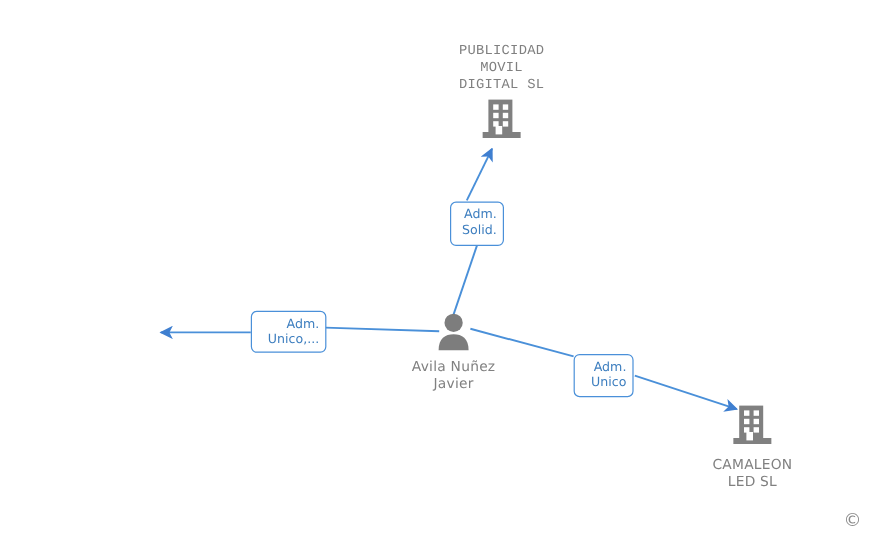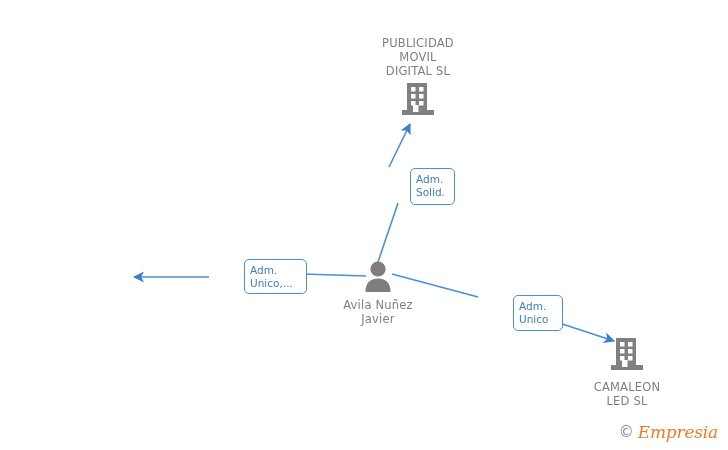--- a/index.html
+++ b/index.html
@@ -56,25 +56,24 @@
   
   .relbox {
     position: absolute;
     box-sizing: border-box;
     border: 1px solid #4a90d9;
     border-radius: 5px;
     background: #ffffff;
     color: #3d7ebf;
     font-size: 10.5px;
     line-height: 13px;
-    text-align: left;
+    text-align: right;
     padding: 4px 5px 5px 5px;
     white-space: pre-line;
     z-index: 5;
-    margin-left: 35px;
   }
 
   
   #watermark {
     position: absolute;
     right: 10px;
     bottom: 8px;
     display: flex;
     align-items: center;
     gap: 4px;
@@ -110,21 +109,21 @@
 
     <line x1="366" y1="276" x2="271" y2="273" stroke="#4a90d9" stroke-width="1.6"></line>
 
     <line x1="209" y1="277" x2="134" y2="277" stroke="#4a90d9" stroke-width="1.6" marker-end="url(#arrowhead)"></line>
 
     <line x1="392" y1="274" x2="478" y2="297" stroke="#4a90d9" stroke-width="1.6"></line>
 
     <line x1="529" y1="313" x2="614" y2="341" stroke="#4a90d9" stroke-width="1.6" marker-end="url(#arrowhead)"></line>
   </svg>
 
-  <div class="node company cap-top" style="left:338px; top:32px;">
+  <div class="node company cap-top" style="left:338px; top:32px;font-family:Liberation Mono, monospace;">
     <span class="caption gray">PUBLICIDAD
 MOVIL
 DIGITAL SL</span>
     <span class="glyph">
       <svg width="32" height="36" viewBox="0 0 32 36">
         <rect x="5" y="2" width="20" height="29" fill="#808080"></rect>
         <rect x="0" y="29" width="32" height="5" fill="#808080"></rect>
         <rect x="9" y="6" width="4.5" height="4.5" fill="#ffffff"></rect>
         <rect x="17" y="6" width="4.5" height="4.5" fill="#ffffff"></rect>
         <rect x="9" y="13" width="4.5" height="4.5" fill="#ffffff"></rect>
@@ -170,16 +169,15 @@
 Solid.</div>
 
   <div class="relbox" style="left:209px; top:259px; width:63px; height:35px;">Adm.
 Unico,...</div>
 
   <div class="relbox" style="left:478px; top:295px; width:50px; height:36px;">Adm.
 Unico</div>
 
   <div id="watermark">
     <span class="cmark">©</span>
-    <span class="brand">Empresia</span>
   </div>
 
 </div>
 
 </body></html>

